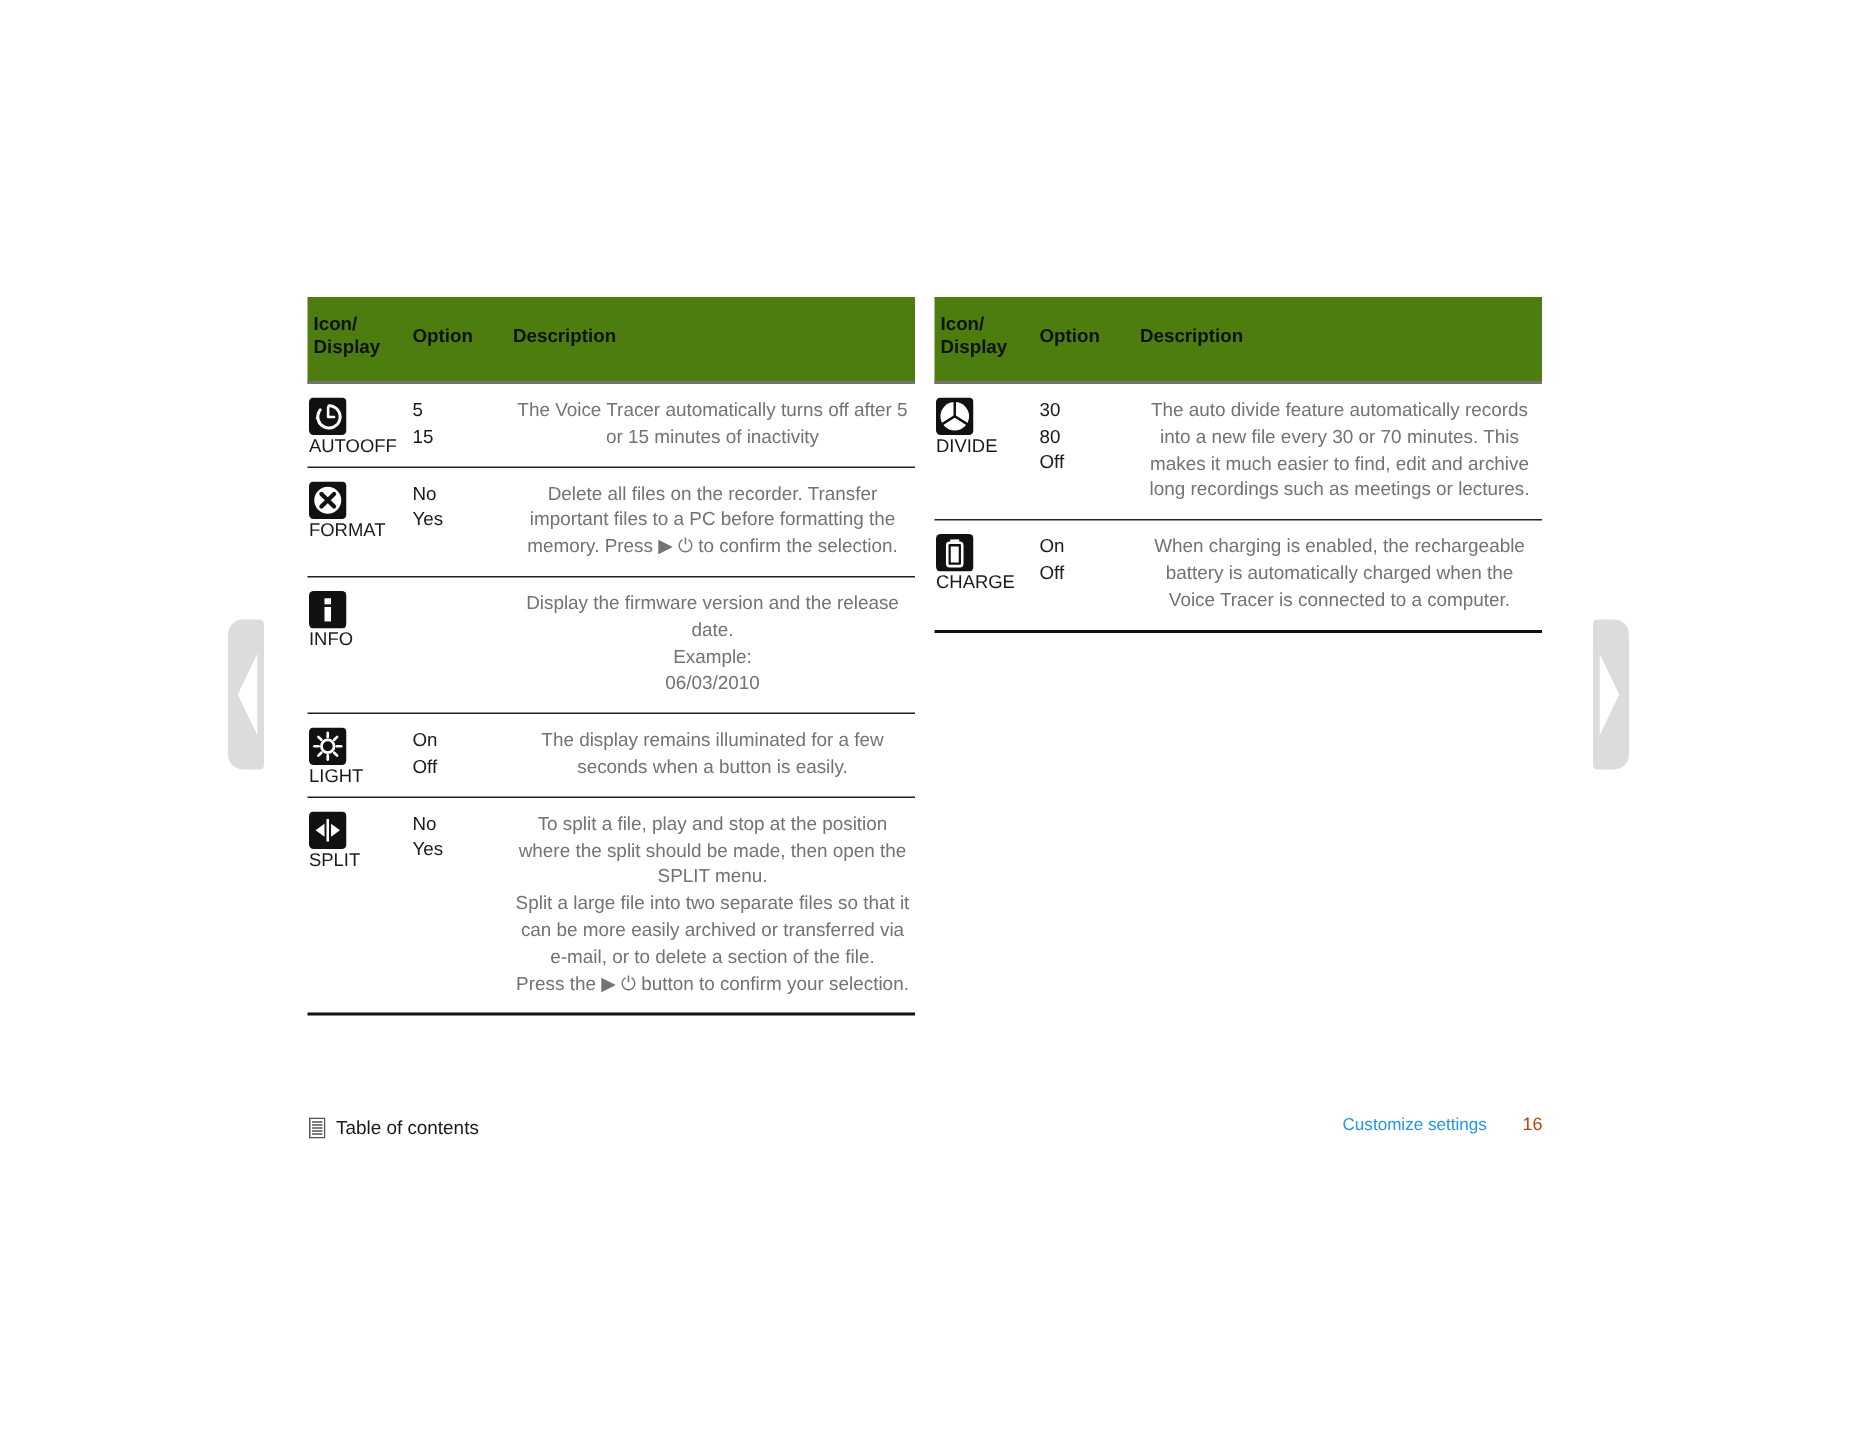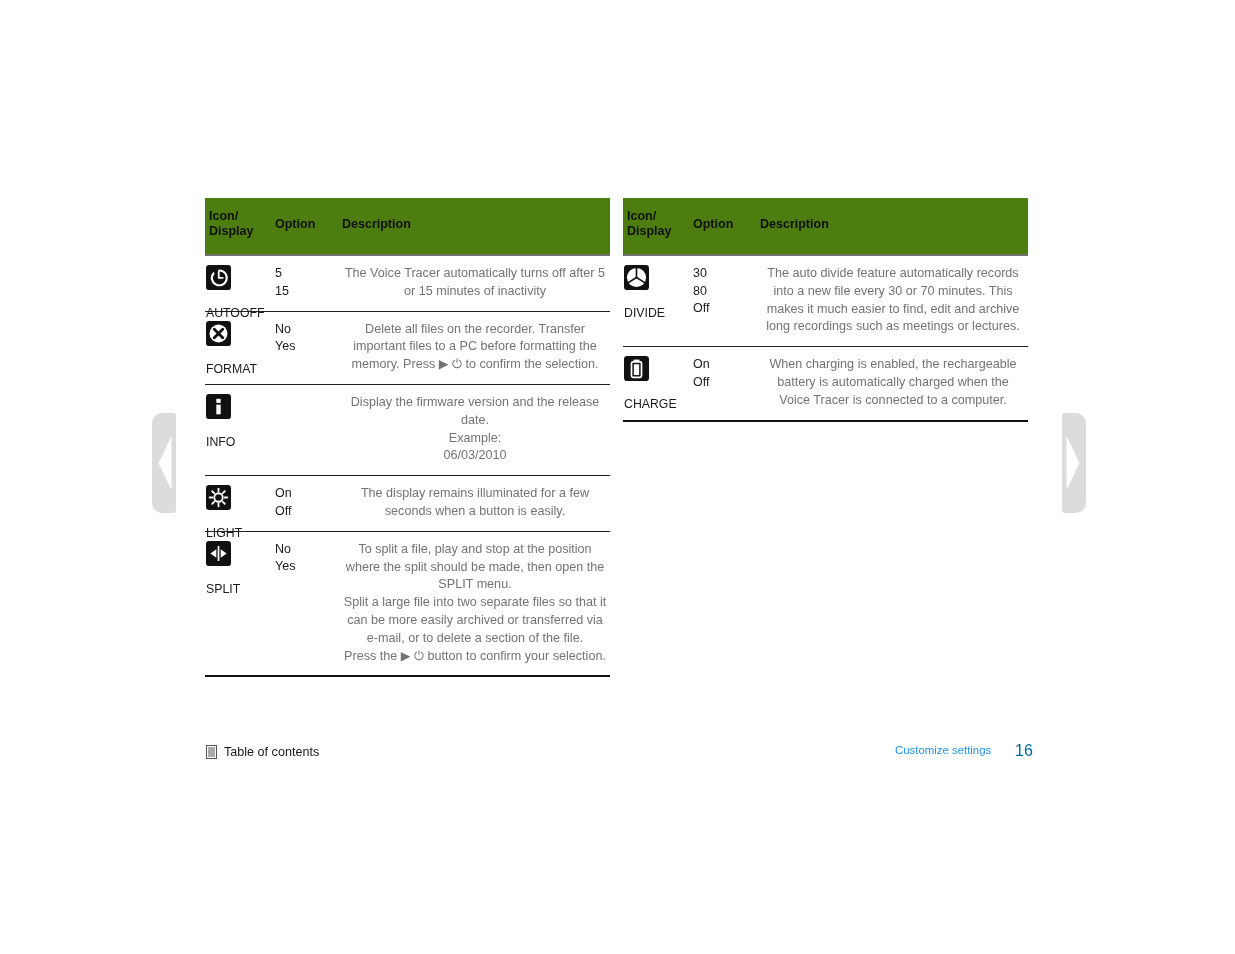--- a/index.html
+++ b/index.html
@@ -109,21 +109,21 @@
     font-size: 12.6px;
     line-height: 17.8px;
     color: #737373;
     text-align: center;
   }
   .cell-desc p { margin: 0; }
 
   .icon-label {
     font-size: 12.3px;
     line-height: 14px;
-    margin-top: 16px;
+    margin-top: 0;
     color: #1a1a1a;
     white-space: nowrap;
   }
 
   .glyph {
     width: 25px;
     height: 25px;
     display: block;
   }
 
@@ -156,22 +156,22 @@
     position: absolute;
     left: 895px;
     top: 4px;
     font-size: 11.4px;
     color: #2196e8;
   }
   .pageno {
     position: absolute;
     left: 1015px;
     top: 2px;
-    font-size: 16px;
-    color: #0369a1;
+    font-size: 12px;
+    color: #c2410c;
   }
 </style>
 </head>
 <body>
 
 <div class="nav-tab left">
   <span class="arrow"></span>
 </div>
 <div class="nav-tab right">
   <span class="arrow"></span>

